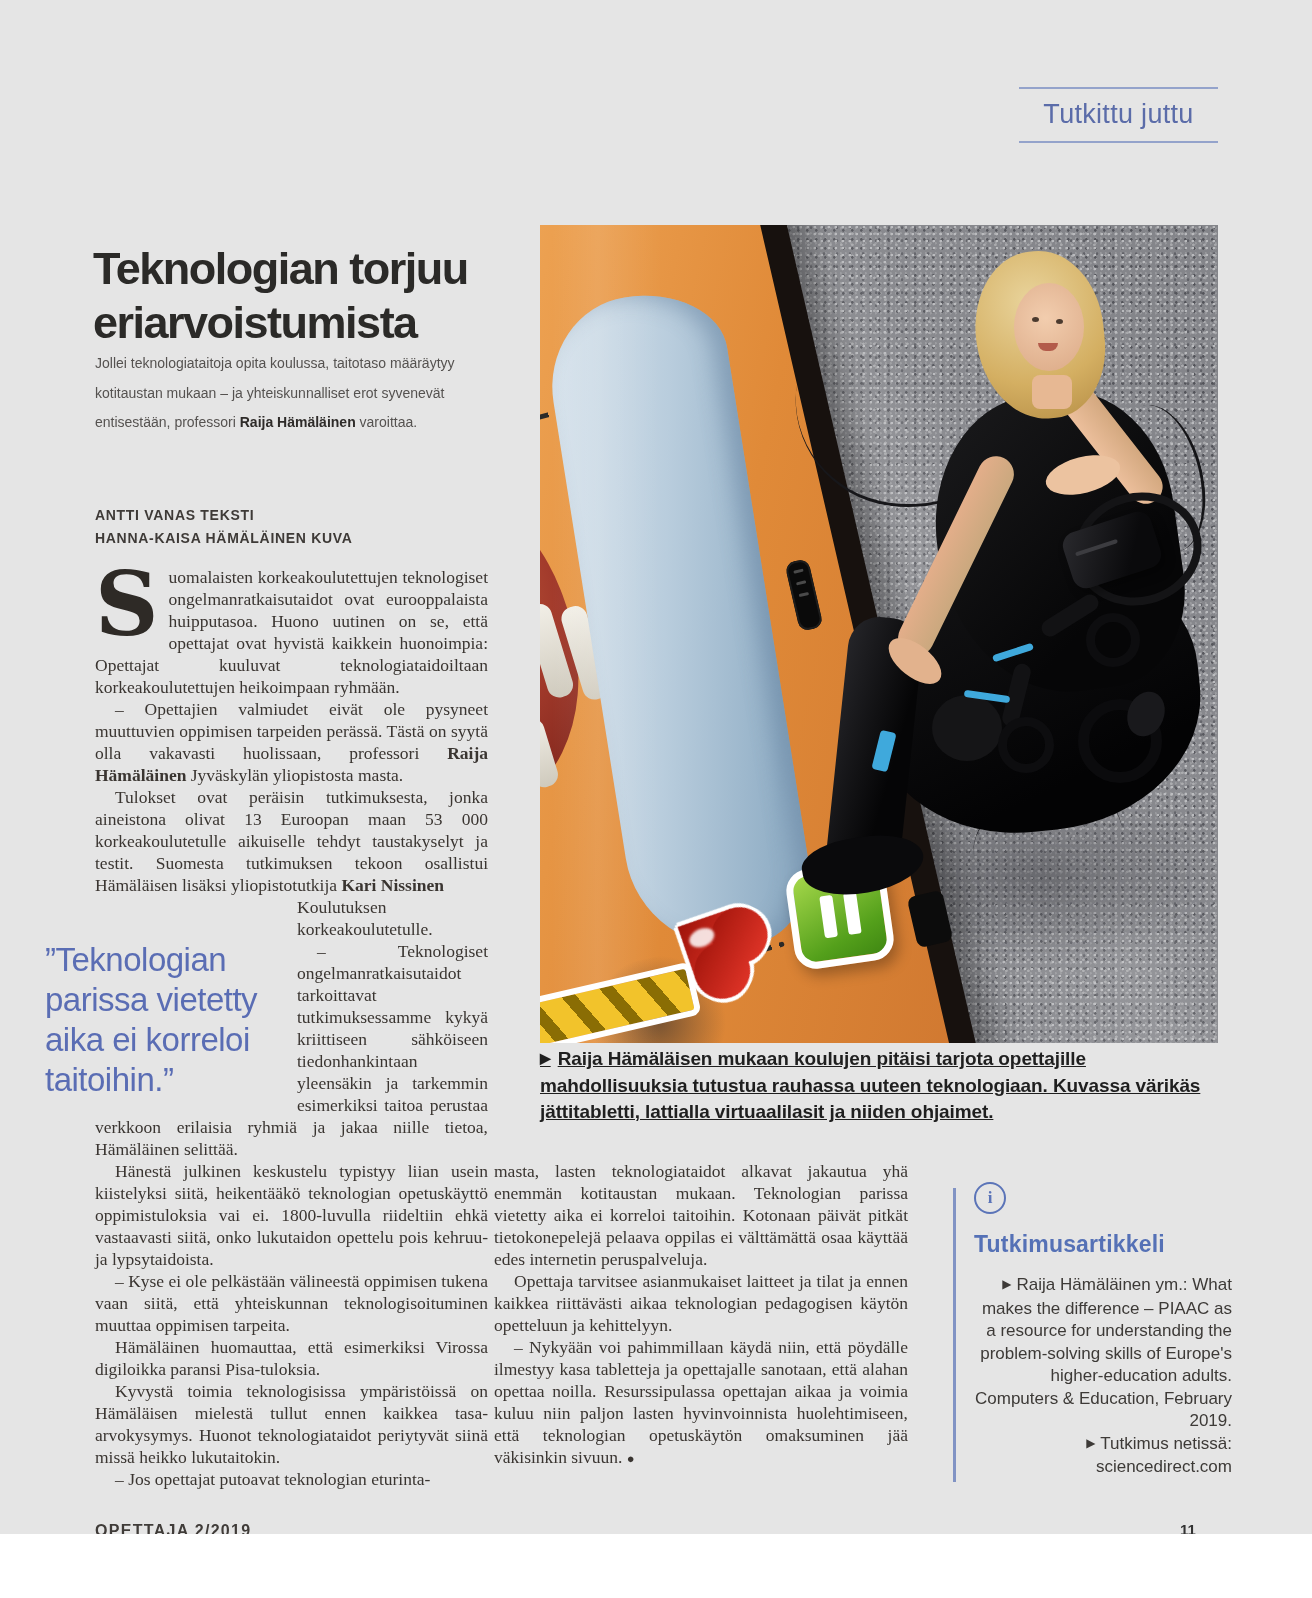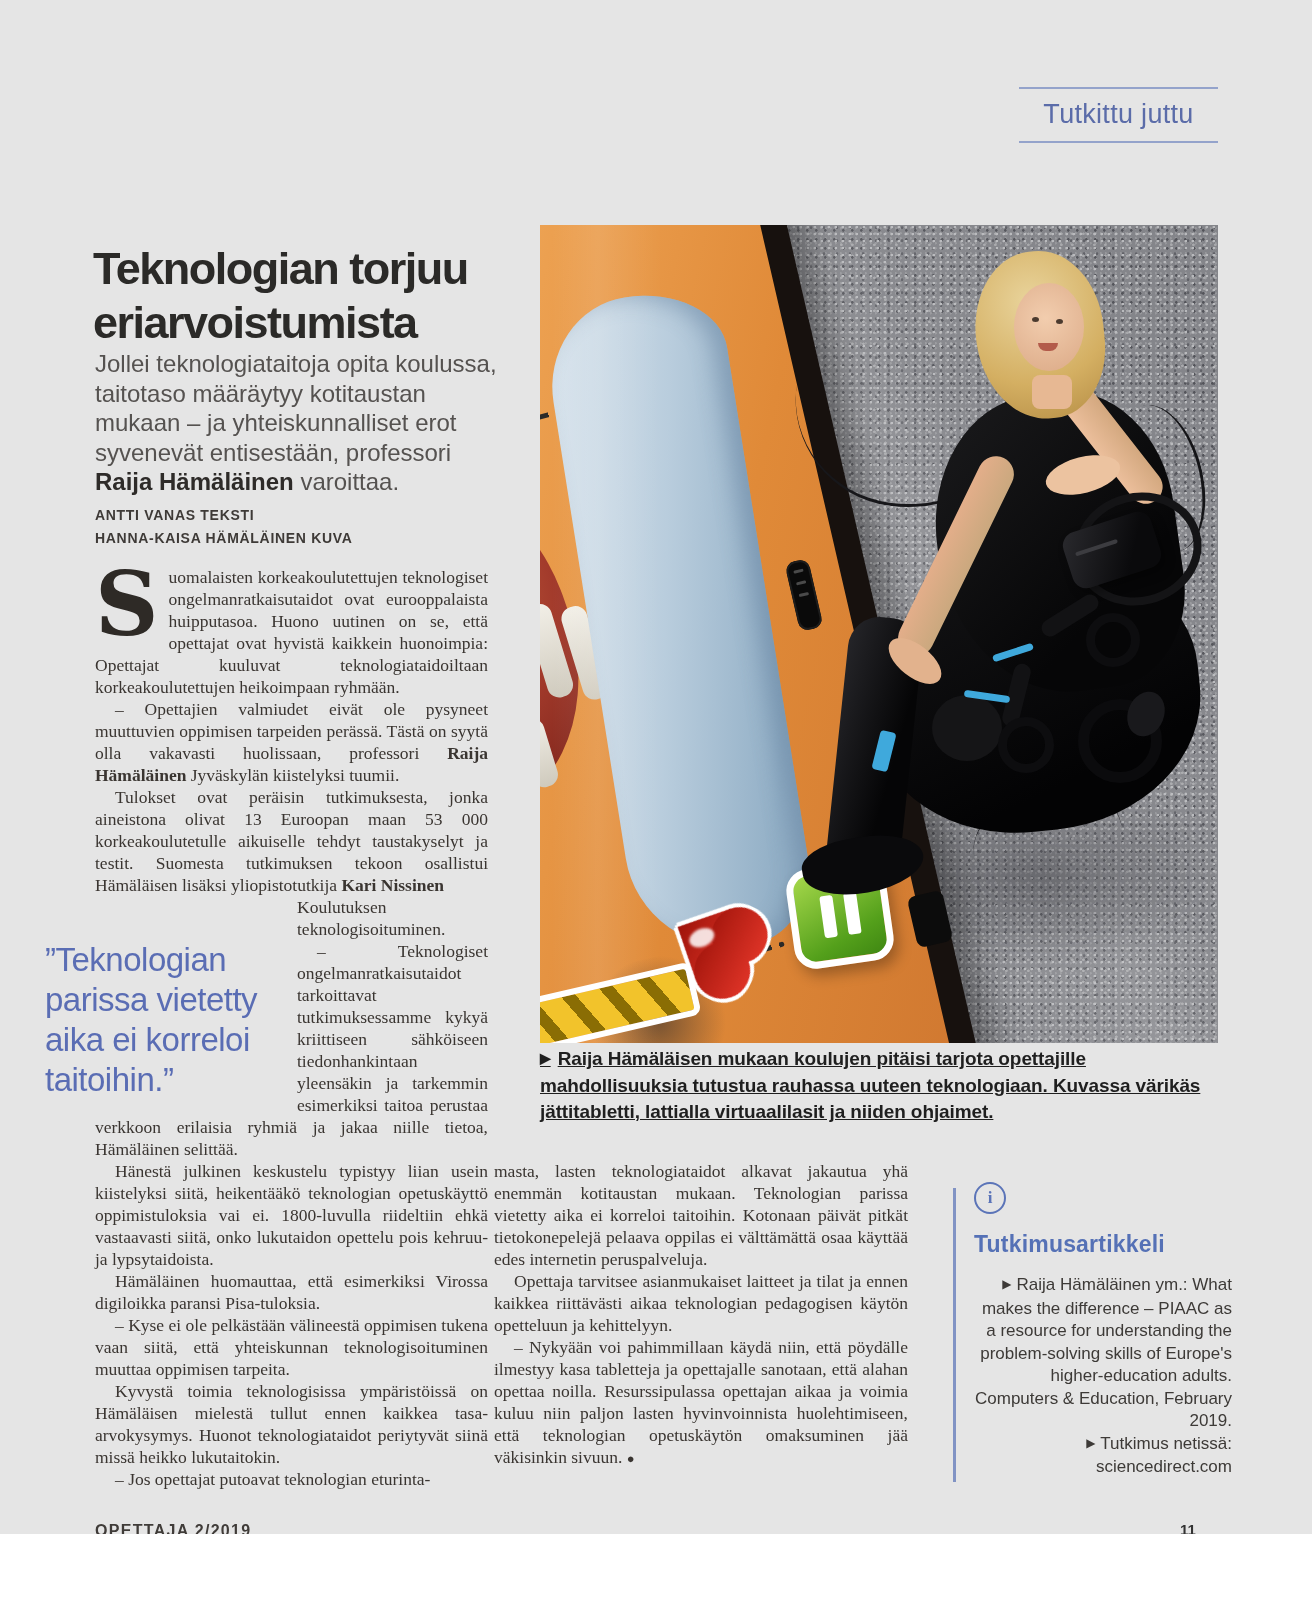--- a/index.html
+++ b/index.html
@@ -7,21 +7,21 @@
   .page{position:relative;width:1312px;height:1534px;background:#e5e5e5;overflow:hidden;}
 
   
   .kicker{position:absolute;left:1019px;top:87px;width:199px;text-align:center;
           border-top:2px solid #94a3cb;border-bottom:2px solid #94a3cb;padding:10px 0 11px;}
   .kicker-text{font-size:27px;color:#5b6ca9;letter-spacing:.3px;}
 
   
   .headline{position:absolute;left:93px;top:212px;width:440px;font-size:45px;font-weight:800;
             line-height:1.2;color:#2b2a28;letter-spacing:-1.5px;}
-  .lead{position:absolute;left:95px;top:349px;width:408px;font-size:24px;line-height:29.5px;color:#555250;}
+  .lead{position:absolute;left:95px;top:349px;width:408px;font-size:14px;line-height:29.5px;color:#555250;}
   .lead b{color:#2e2b29;}
   .byline{position:absolute;left:95px;top:504px;font-size:14px;font-weight:700;
           letter-spacing:.7px;line-height:1.65;color:#3e3a37;}
 
   
   .bodytext{font-family:"Liberation Serif","DejaVu Serif",serif;font-size:17.5px;line-height:22px;
             color:#3a3531;text-align:justify;}
   .bodytext p{margin:0;}
   .bodytext p.ind{text-indent:20px;}
   .col1{position:absolute;left:95px;top:566px;width:393px;}
@@ -181,30 +181,30 @@
 
   <div class="lead"><span>Jollei teknologiataitoja opita koulussa, taitotaso määräytyy kotitaustan mukaan – ja yhteiskunnalliset erot syvenevät entisestään, professori </span><b>Raija Hämäläinen</b><span> varoittaa.</span></div>
 
   <div class="byline">
     <div>ANTTI VANAS TEKSTI</div>
     <div>HANNA-KAISA HÄMÄLÄINEN KUVA</div>
   </div>
 
   <div class="col1 bodytext">
     <p><span class="dropcap">S</span><span>uomalaisten korkeakoulutettujen teknologiset ongelmanratkaisutaidot ovat eurooppalaista huipputasoa. Huono uutinen on se, että opettajat ovat hyvistä kaikkein huonoimpia: Opettajat kuuluvat teknologiataidoiltaan korkeakoulutettujen heikoimpaan ryhmään.</span></p>
-    <p class="ind"><span>– Opettajien valmiudet eivät ole pysyneet muuttuvien oppimisen tarpeiden perässä. Tästä on syytä olla vakavasti huolissaan, professori </span><b>Raija Hämäläinen</b><span> Jyväskylän kiistelyksi tuumii.</span></p>
+    <p class="ind"><span>– Opettajien valmiudet eivät ole pysyneet muuttuvien oppimisen tarpeiden perässä. Tästä on syytä olla vakavasti huolissaan, professori </span><b>Raija Hämäläinen</b><span> Jyväskylän yliopistosta masta.</span></p>
     <p class="ind"><span>Tulokset ovat peräisin tutkimuksesta, jonka aineistona olivat 13 Euroopan maan 53 000 korkeakoulutetulle aikuiselle tehdyt taustakyselyt ja testit. Suomesta tutkimuksen tekoon osallistui Hämäläisen lisäksi yliopistotutkija </span><b>Kari Nissinen</b></p>
     <div>
       <aside class="pullquote">”Teknologian parissa vietetty aika ei korreloi taitoihin.”</aside>
-      <p>Koulutuksen teknologisoituminen.</p>
+      <p>Koulutuksen korkeakoulutetulle.</p>
       <p class="ind">– Teknologiset ongelmanratkaisutaidot tarkoittavat tutkimuksessamme kykyä kriittiseen sähköiseen tiedonhankintaan yleensäkin ja tarkemmin esimerkiksi taitoa perustaa verkkoon erilaisia ryhmiä ja jakaa niille tietoa, Hämäläinen selittää.</p>
     </div>
     <p class="ind">Hänestä julkinen keskustelu typistyy liian usein kiistelyksi siitä, heikentääkö teknologian opetuskäyttö oppimistuloksia vai ei. 1800-luvulla riideltiin ehkä vastaavasti siitä, onko lukutaidon opettelu pois kehruu- ja lypsytaidoista.</p>
+    <p class="ind">– Kyse ei ole pelkästään välineestä oppimisen tukena vaan siitä, että yhteiskunnan teknologisoituminen muuttaa oppimisen tarpeita.</p>
     <p class="ind">Hämäläinen huomauttaa, että esimerkiksi Virossa digiloikka paransi Pisa-tuloksia.</p>
-    <p class="ind">– Kyse ei ole pelkästään välineestä oppimisen tukena vaan siitä, että yhteiskunnan teknologisoituminen muuttaa oppimisen tarpeita.</p>
     <p class="ind">Kyvystä toimia teknologisissa ympäristöissä on Hämäläisen mielestä tullut ennen kaikkea tasa-arvokysymys. Huonot teknologiataidot periytyvät siinä missä heikko lukutaitokin.</p>
     <p class="ind">– Jos opettajat putoavat teknologian eturinta-</p>
   </div>
 
   <figure class="photo" style="margin:0">
     <div class="sheen"></div>
     <div class="floor-shadow"></div>
 
     <div class="tablet">
       <div class="tscreen">

